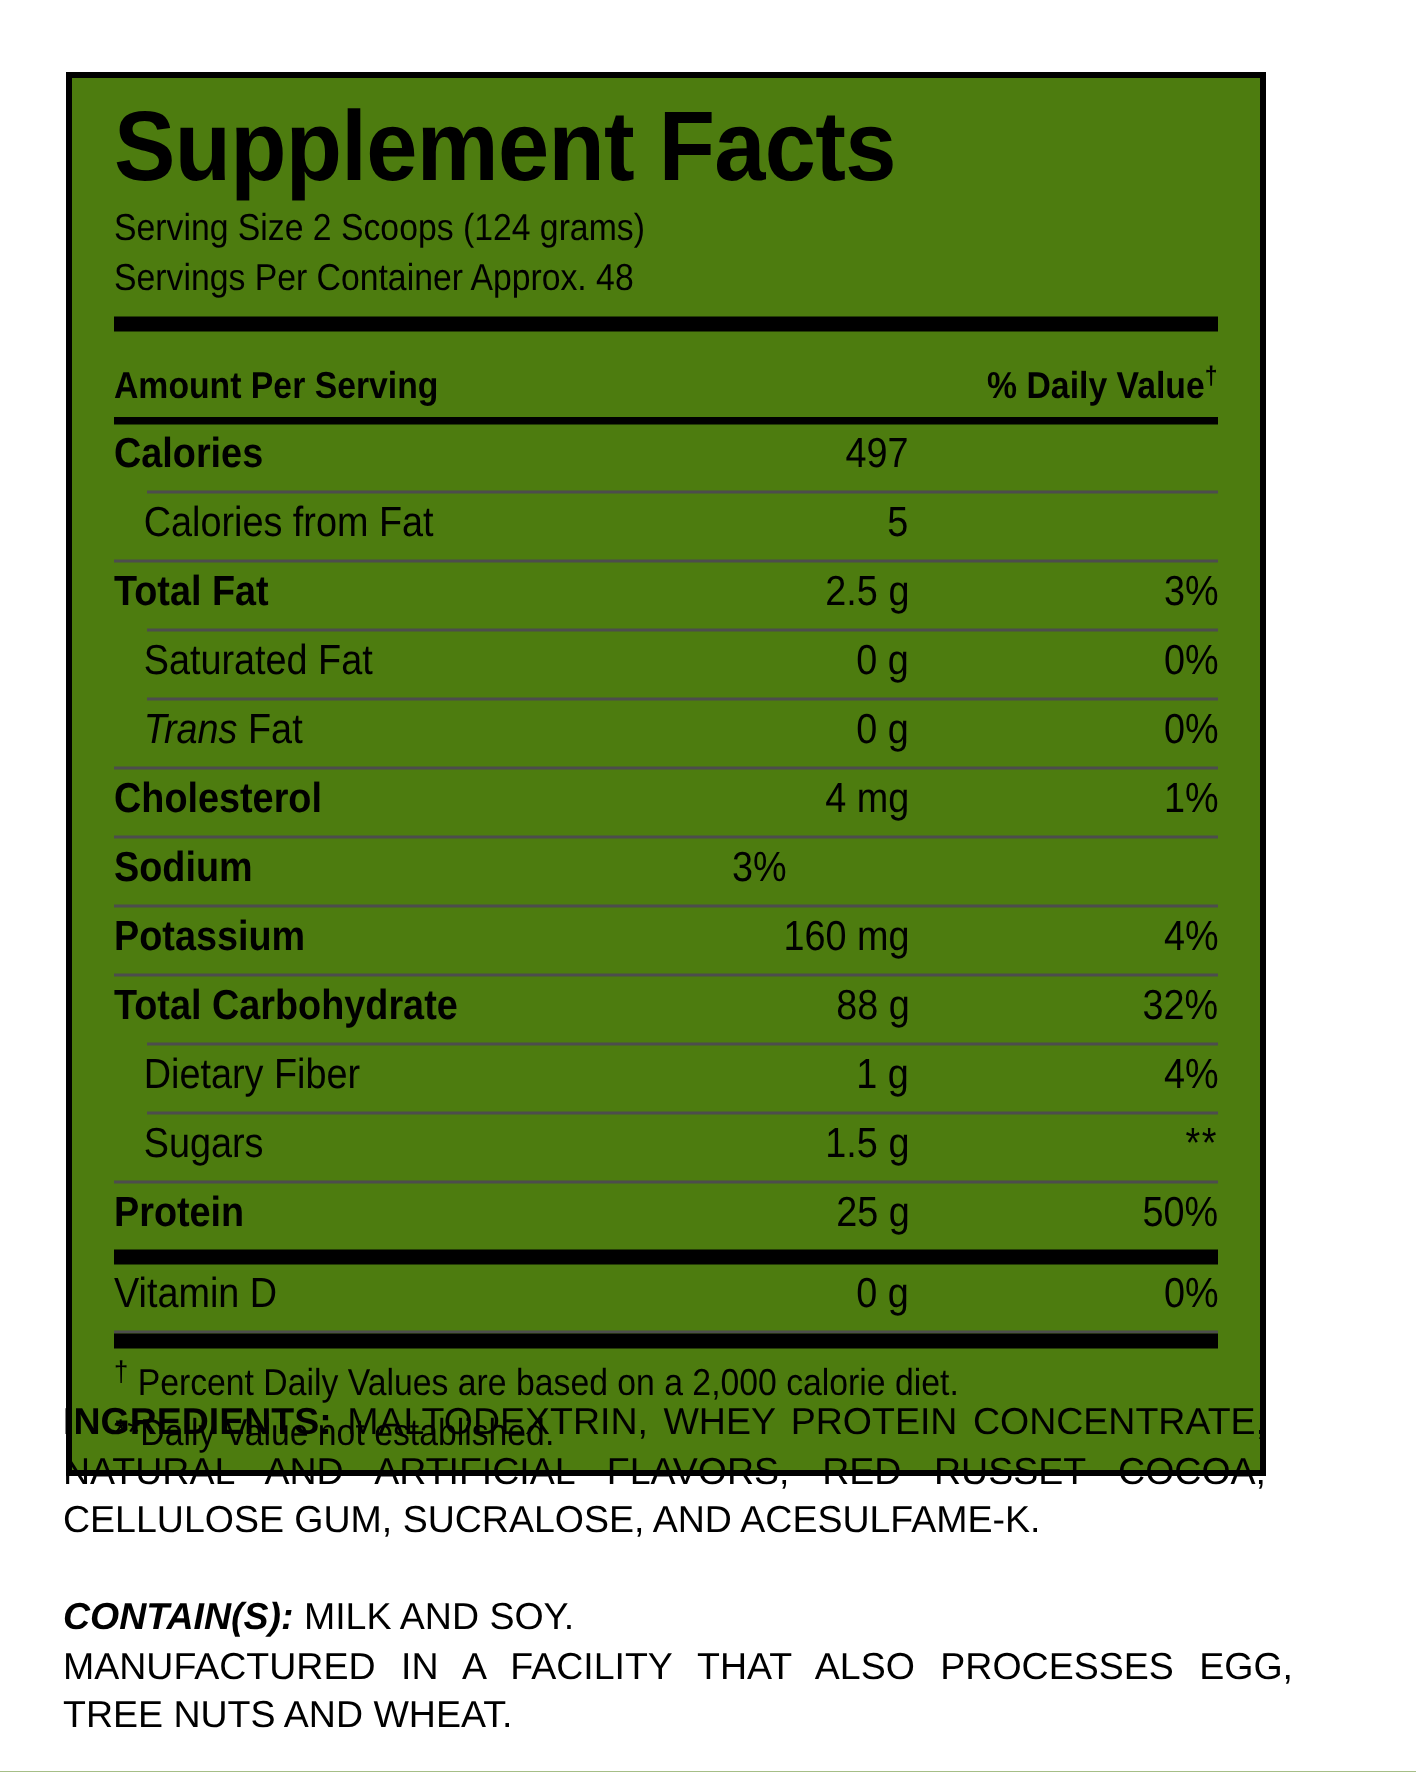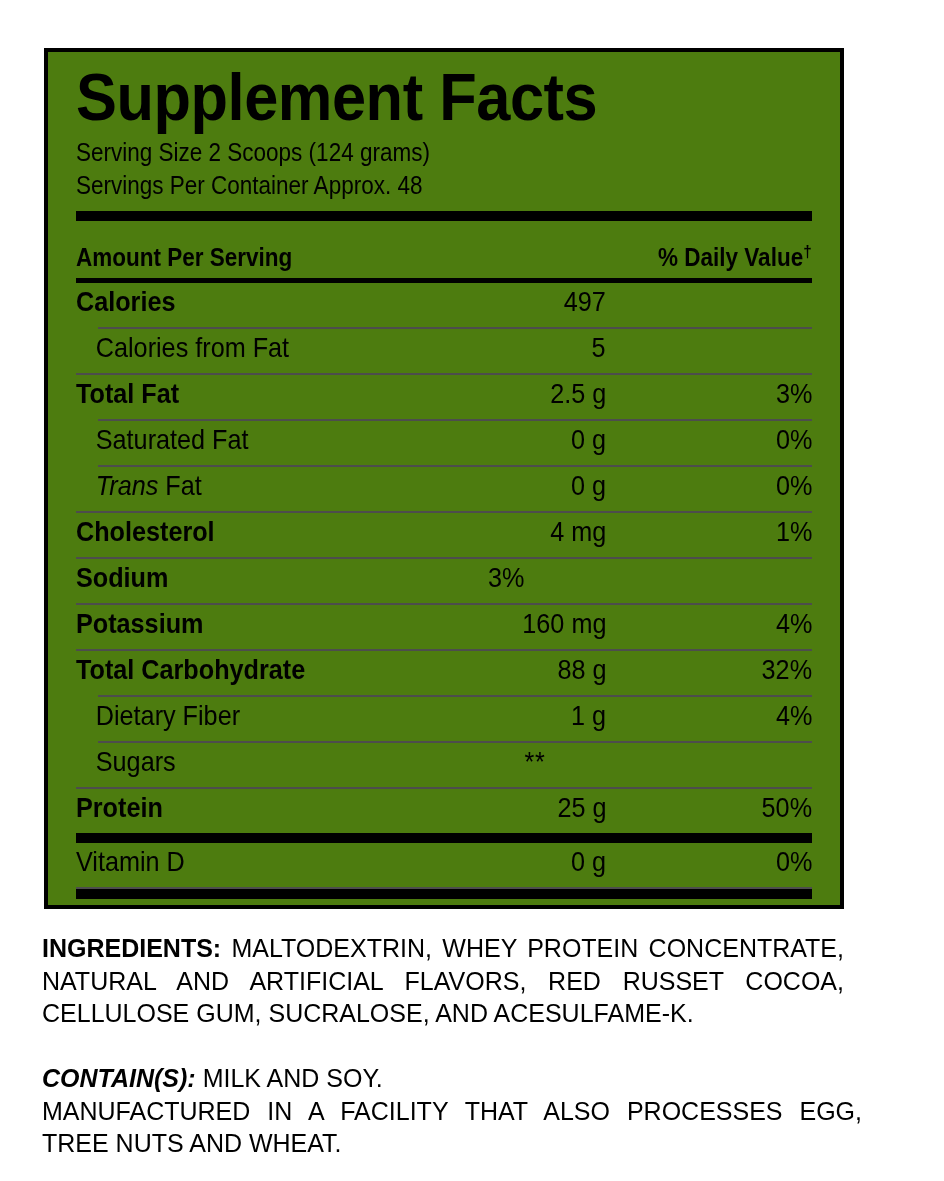--- a/index.html
+++ b/index.html
@@ -199,39 +199,44 @@
         </div>
         <div class="rule-thin indent"></div>
         <div class="nrow ind">
           <div class="name">Dietary Fiber</div>
           <div class="amount"><span>1 g</span></div>
           <div class="dv"><span>4%</span></div>
         </div>
         <div class="rule-thin indent"></div>
         <div class="nrow ind">
           <div class="name">Sugars</div>
+          <div class="amount"><span>1.5 g</span></div>
           <div class="dv"><span class="stars">**</span></div>
         </div>
         <div class="rule-thin"></div>
         <div class="nrow bold">
           <div class="name">Protein</div>
           <div class="amount"><span>25 g</span></div>
           <div class="dv"><span>50%</span></div>
         </div>
         <div class="rule-thick" style="margin: 0px;"></div>
         <div class="nrow">
           <div class="name">Vitamin D</div>
           <div class="amount"><span>0 g</span></div>
           <div class="dv"><span>0%</span></div>
         </div>
         <div class="rule-thin"></div>
       </div>
 
     <div class="rule-bottomthick"></div>
 
+    <div class="foot">
+      <div><span class="dag">†</span><span> Percent Daily Values are based on a 2,000 calorie diet.</span></div>
+      <div>**Daily Value not established.</div>
+    </div>
 
   </div>
 
   <div class="ing-block">
     <span class="lbl">INGREDIENTS:</span><span> MALTODEXTRIN, WHEY PROTEIN CONCENTRATE, NATURAL AND ARTIFICIAL FLAVORS, RED RUSSET COCOA, CELLULOSE GUM, SUCRALOSE, AND ACESULFAME-K.</span>
   </div>
 
   <div class="contains-block">
     <div><span class="lbl">CONTAIN(S):</span><span> MILK AND SOY.</span></div>
     <div class="contains-line2">MANUFACTURED IN A FACILITY THAT ALSO PROCESSES EGG, TREE NUTS AND WHEAT.</div>

